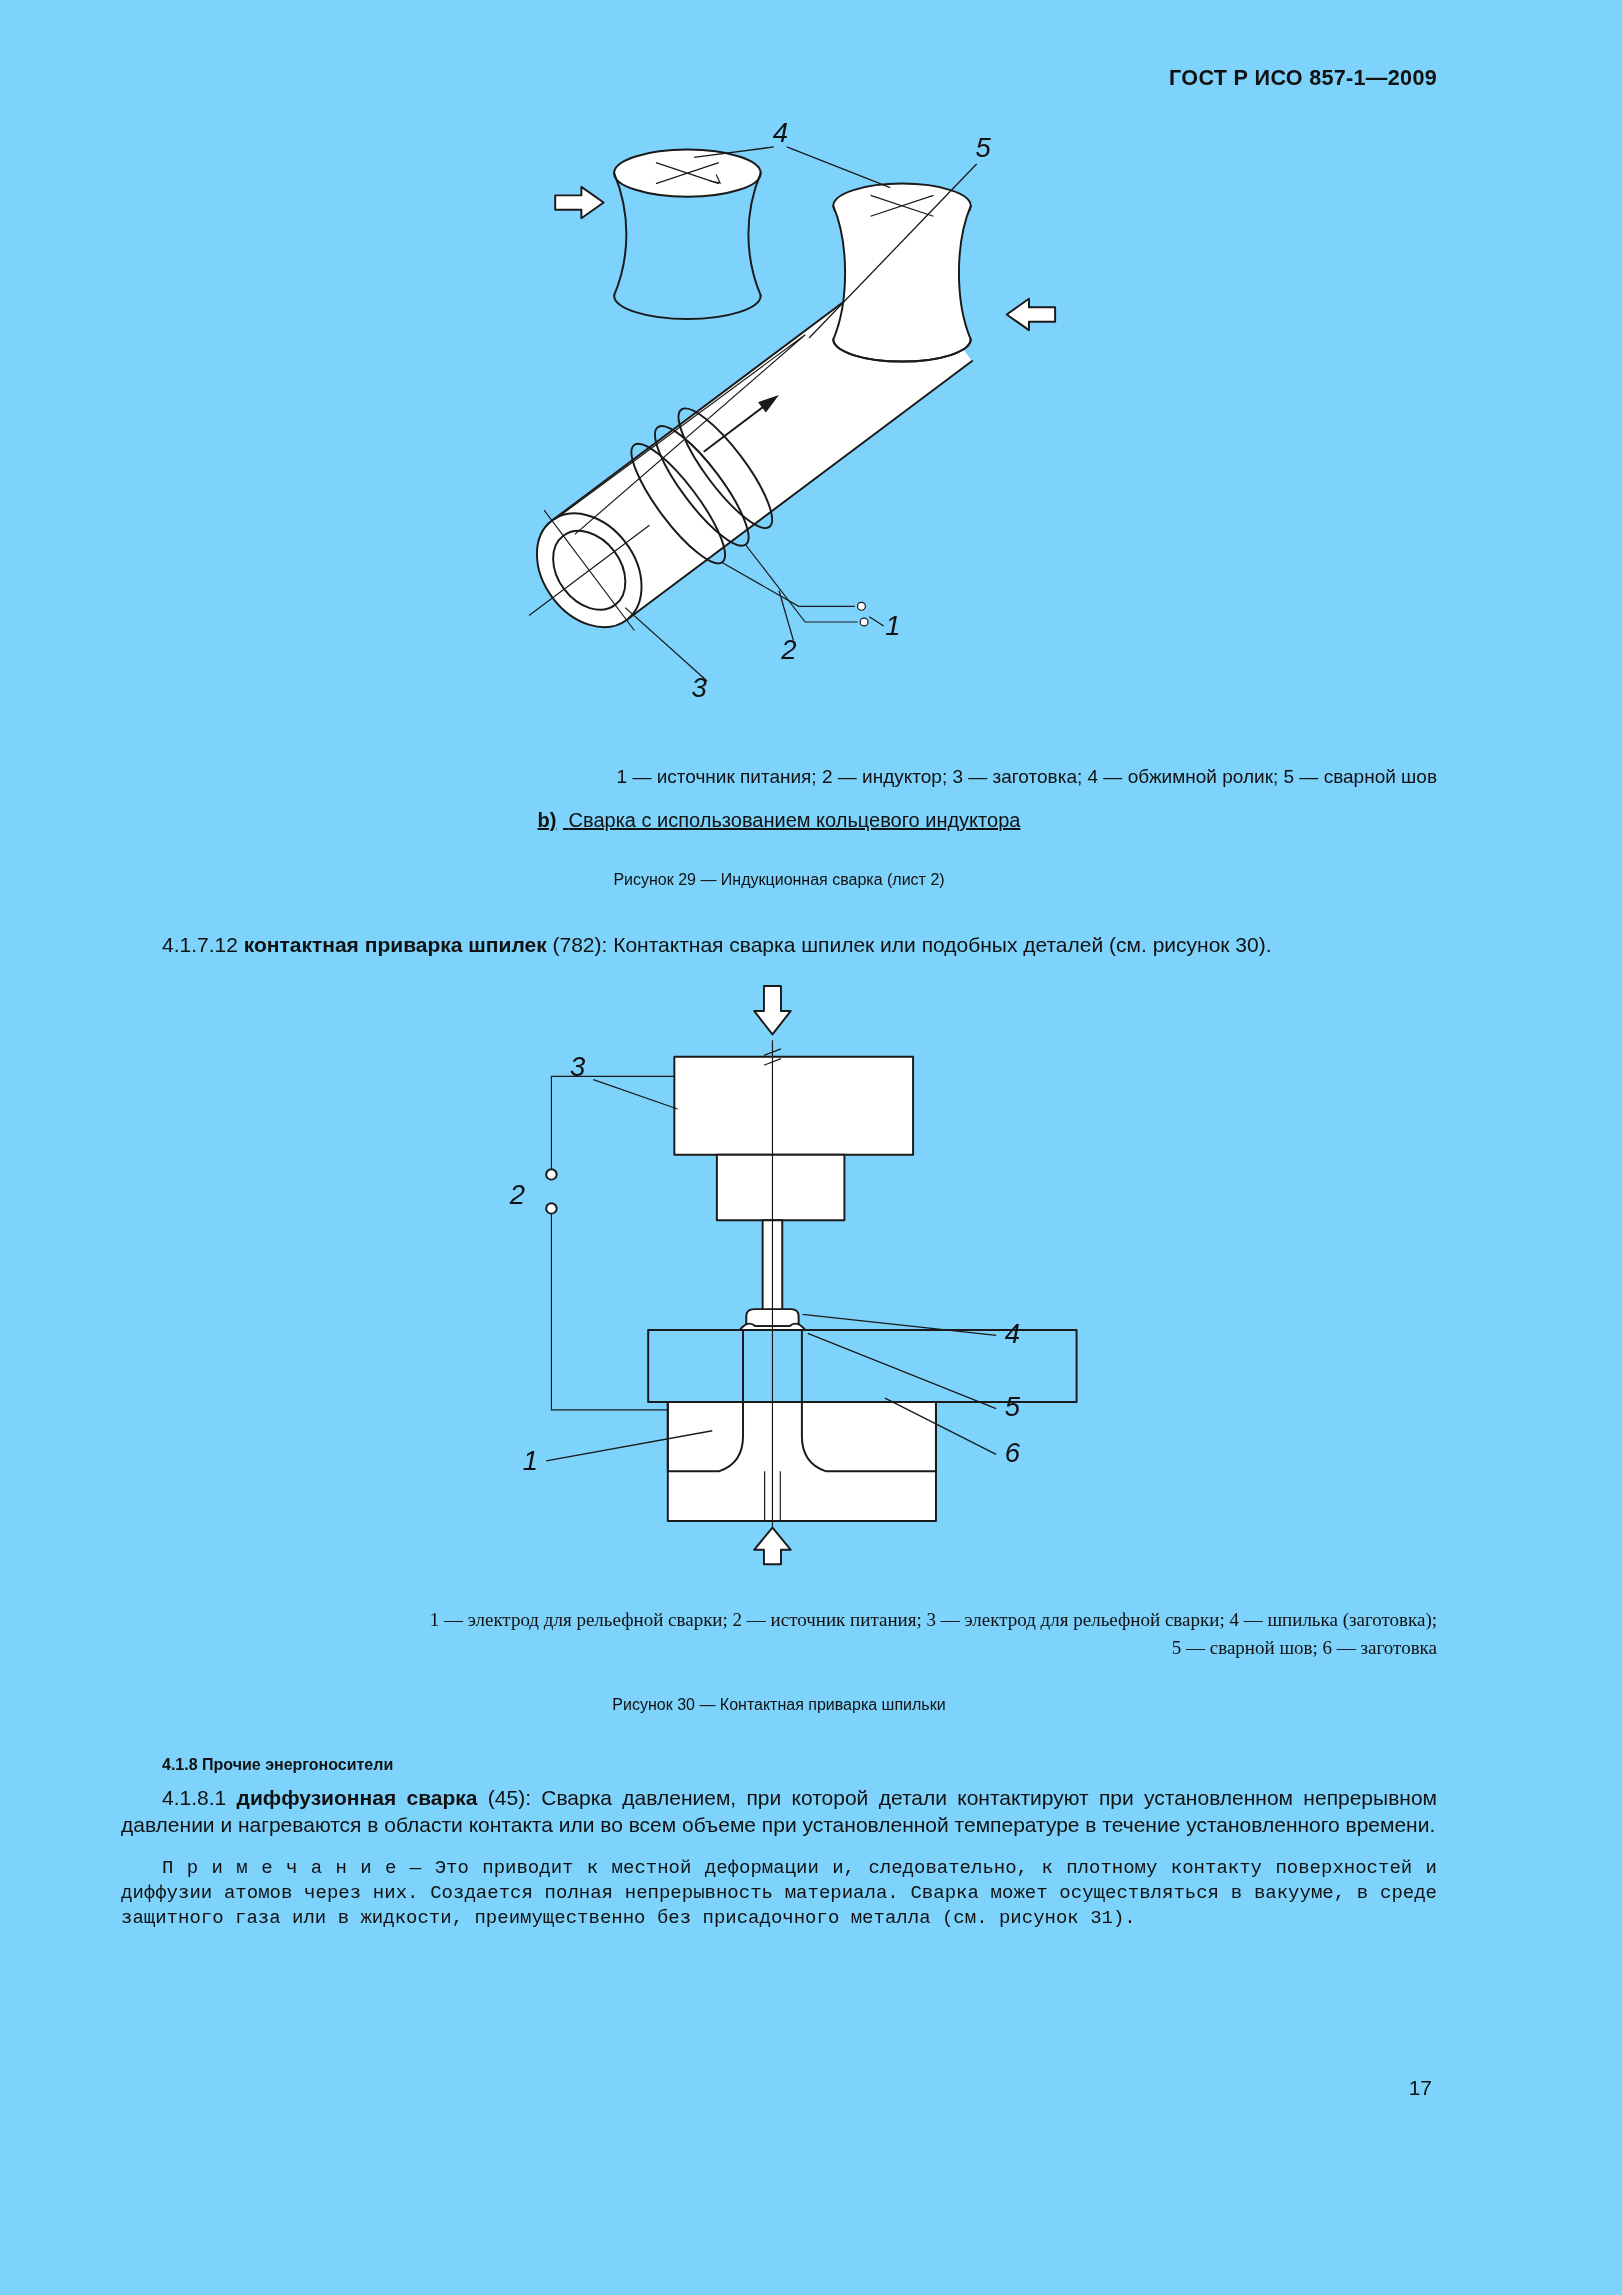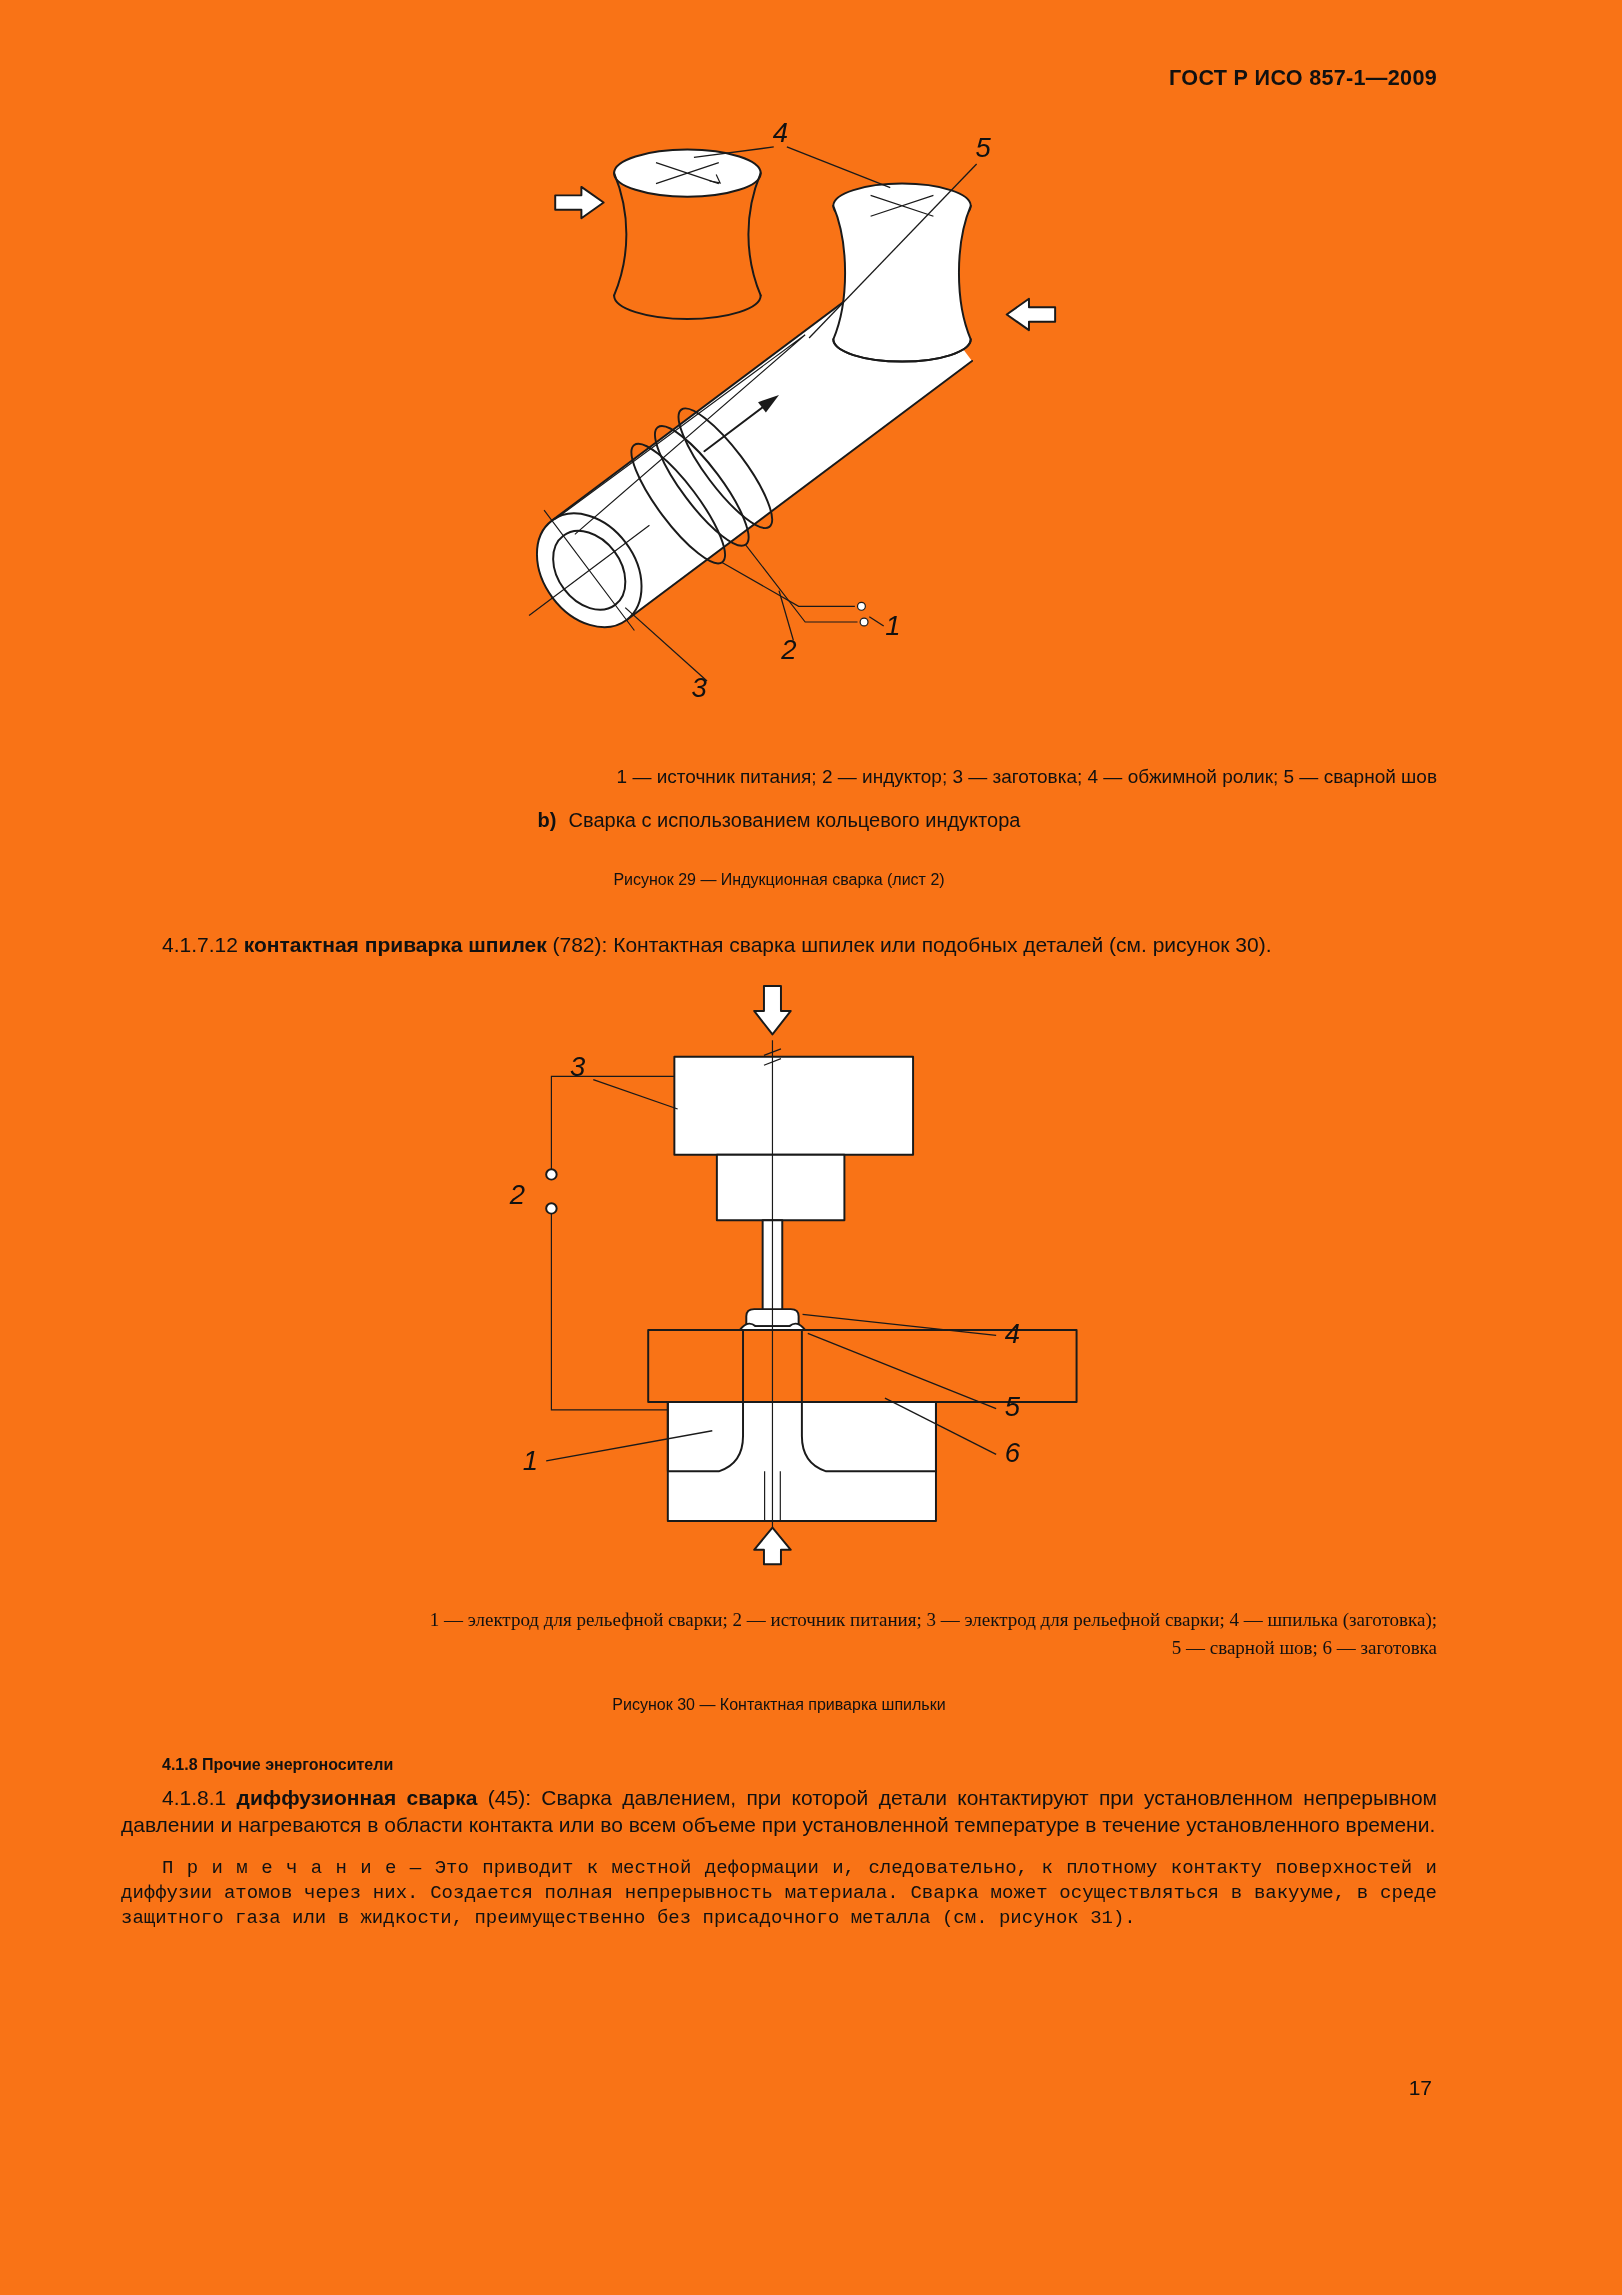--- a/index.html
+++ b/index.html
@@ -1,21 +1,21 @@
 <!DOCTYPE html>
 <html lang="ru" style="font-size:10.5px"><head>
 <meta charset="utf-8">
 <style>
   html,body { margin:0; padding:0; background:#e8e8e8; }
   .page {
     position: relative;
     width: 1623px;
     height: 2295px;
     margin: 0 auto;
-    background: #f97316;
+    background: #7dd3fc;
     color: #111111;
     font-family: "Liberation Sans", sans-serif;
     box-sizing: border-box;
     padding: 65px 186px 12px 121px;
   }
   .doc-code {
     text-align: right;
     font-weight: bold;
     font-size: 21.6px;
     letter-spacing: 0.3px;
@@ -27,20 +27,21 @@
     margin-top: 52px;
     text-align: right;
     font-size: 19px;
     line-height: 1.5;
   }
   .legend-line { display: block; font-family: Liberation Serif, serif; }
   .sublabel {
     margin-top: 17px;
     text-align: center;
     font-size: 20px;
+    text-decoration: underline;
   }
   .sublabel b { margin-right: 6.5px; }
   .fig-caption {
     margin-top: 39px;
     text-align: center;
     font-size: 16px;
   }
   #fig30-legend { margin-top: 39px; }
   #fig30-caption { margin-top: 33px; }
   .body-para {

